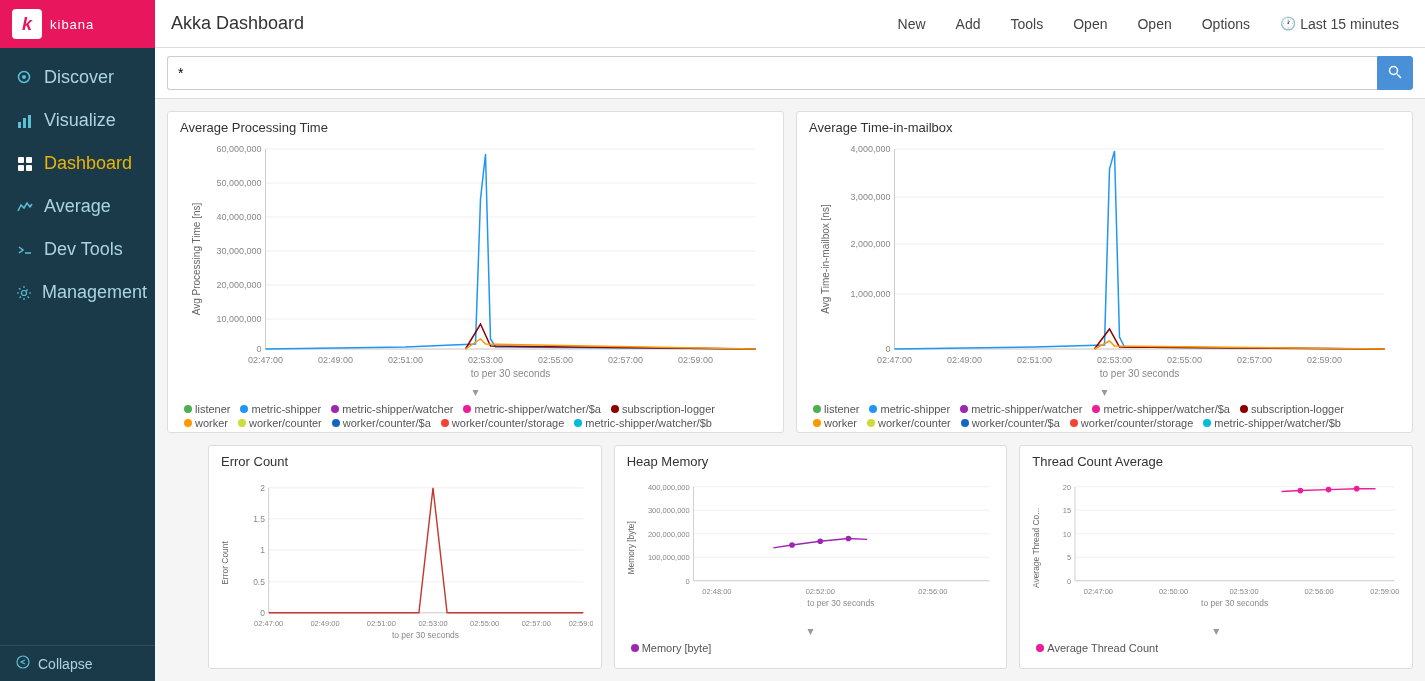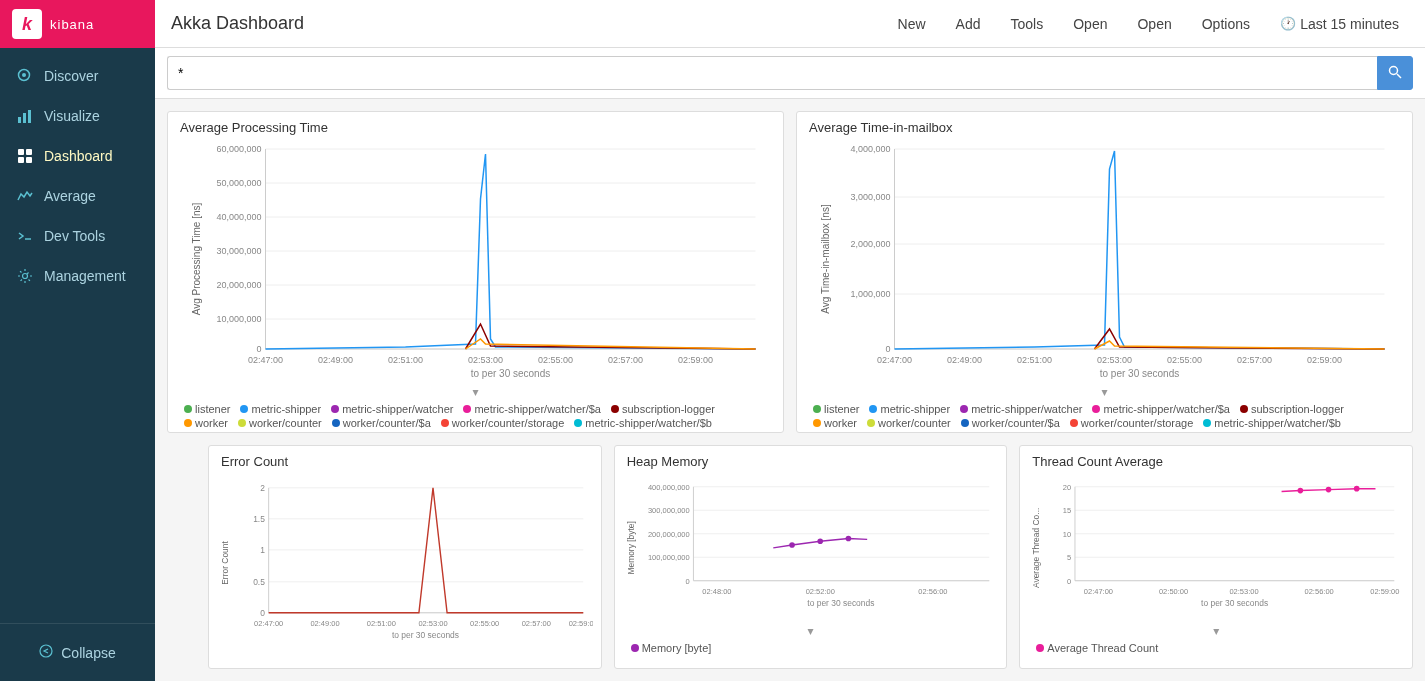--- a/index.html
+++ b/index.html
@@ -48,42 +48,41 @@
     .nav-item {
       display: flex;
       align-items: center;
       gap: 10px;
       padding: 11px 16px;
       color: #acd3e0;
       cursor: pointer;
       font-size: 14px;
       transition: background 0.15s;
     }
-    .nav-item.active { color: #fef9c3; }
+    .nav-item.active { color: #eab308; }
     .nav-item .nav-icon {
       width: 18px;
       height: 18px;
       display: flex;
       align-items: center;
       justify-content: center;
       font-size: 16px;
       color: #5bc0d1;
     }
     .nav-item.active .nav-icon { color: white; }
-    .nav-item .nav-label { font-size: 14px; }
+    .nav-item .nav-label { font-size: 18px; }
     .collapse-area {
-      padding: 20px 16px;
+      padding: 9px 16px;
       color: #acd3e0;
       display: flex;
       align-items: center;
       gap: 8px;
       cursor: pointer;
       font-size: 14px;
       border-top: 1px solid rgba(255,255,255,0.1);
-      justify-content: center;
     }
     .collapse-area .nav-icon { color: #5bc0d1; }
 
     
     #main {
       flex: 1;
       display: flex;
       flex-direction: column;
       background: #f5f5f5;
       overflow: hidden;

